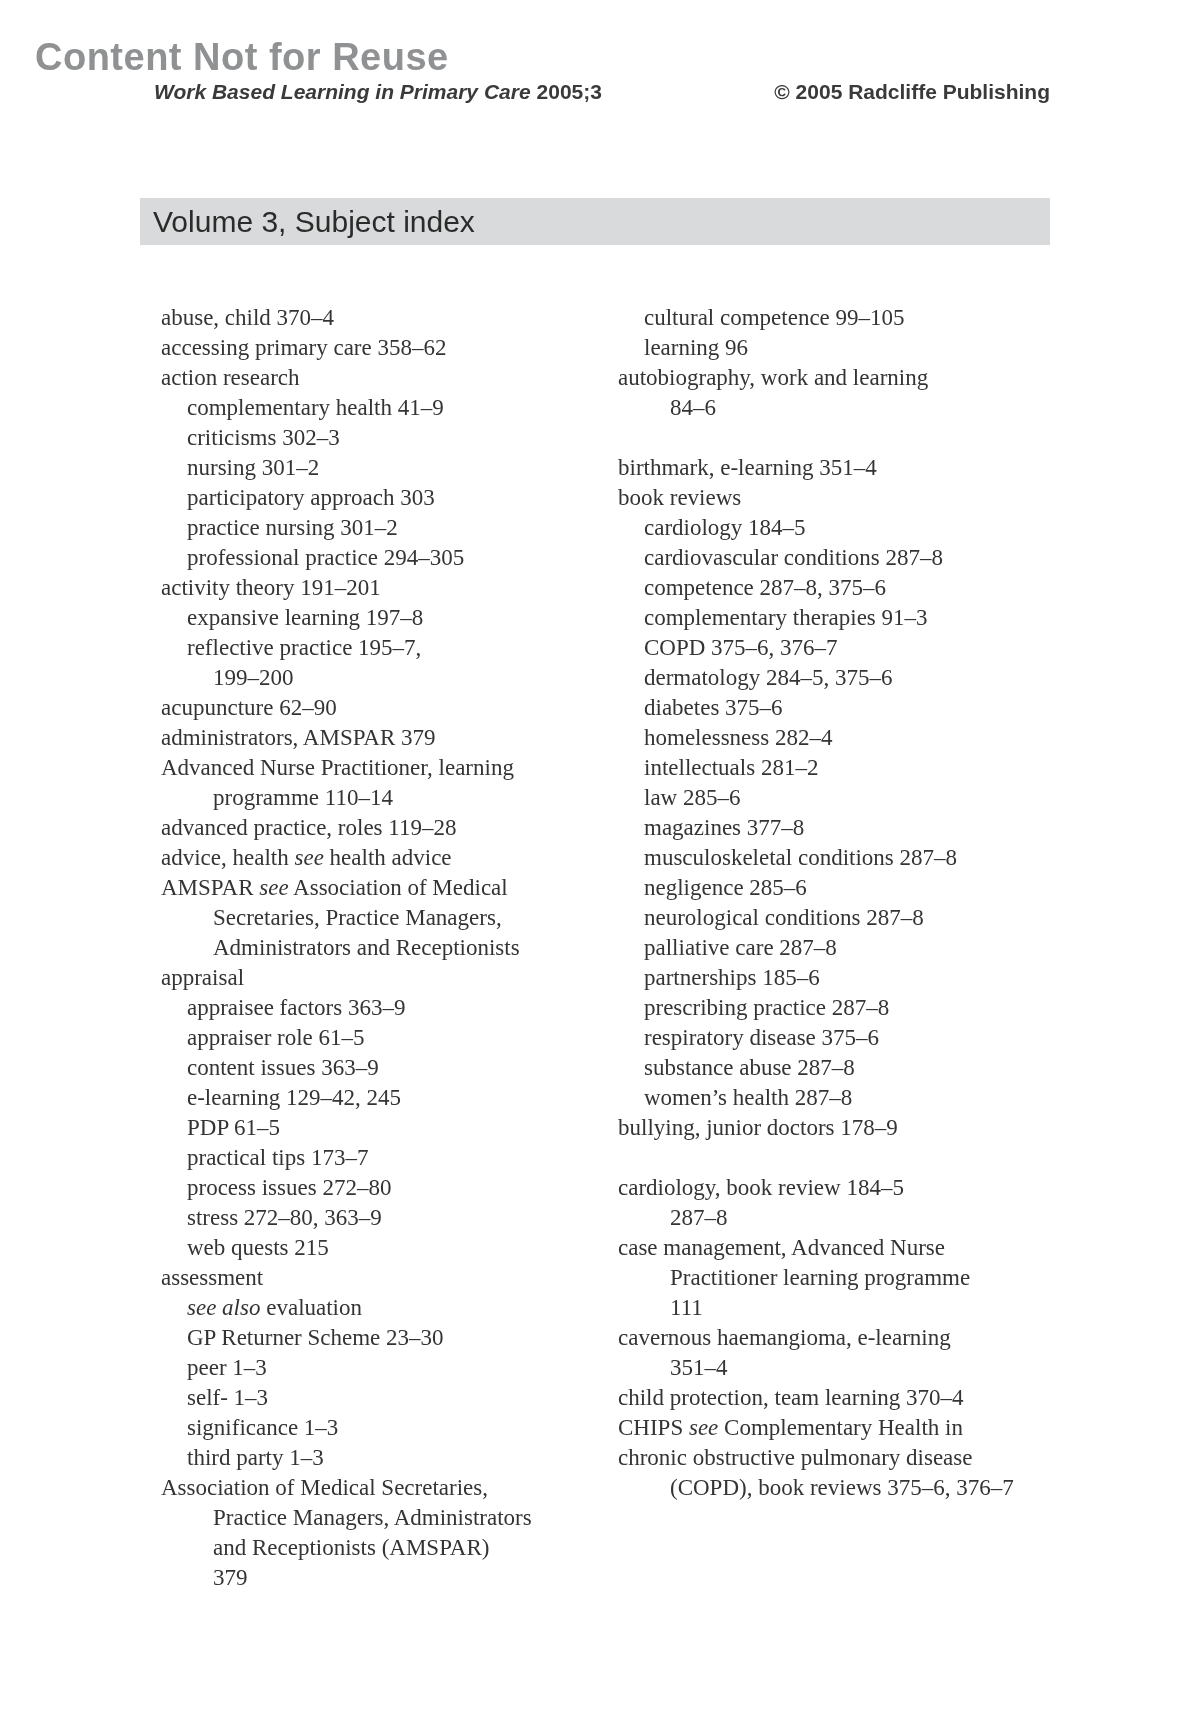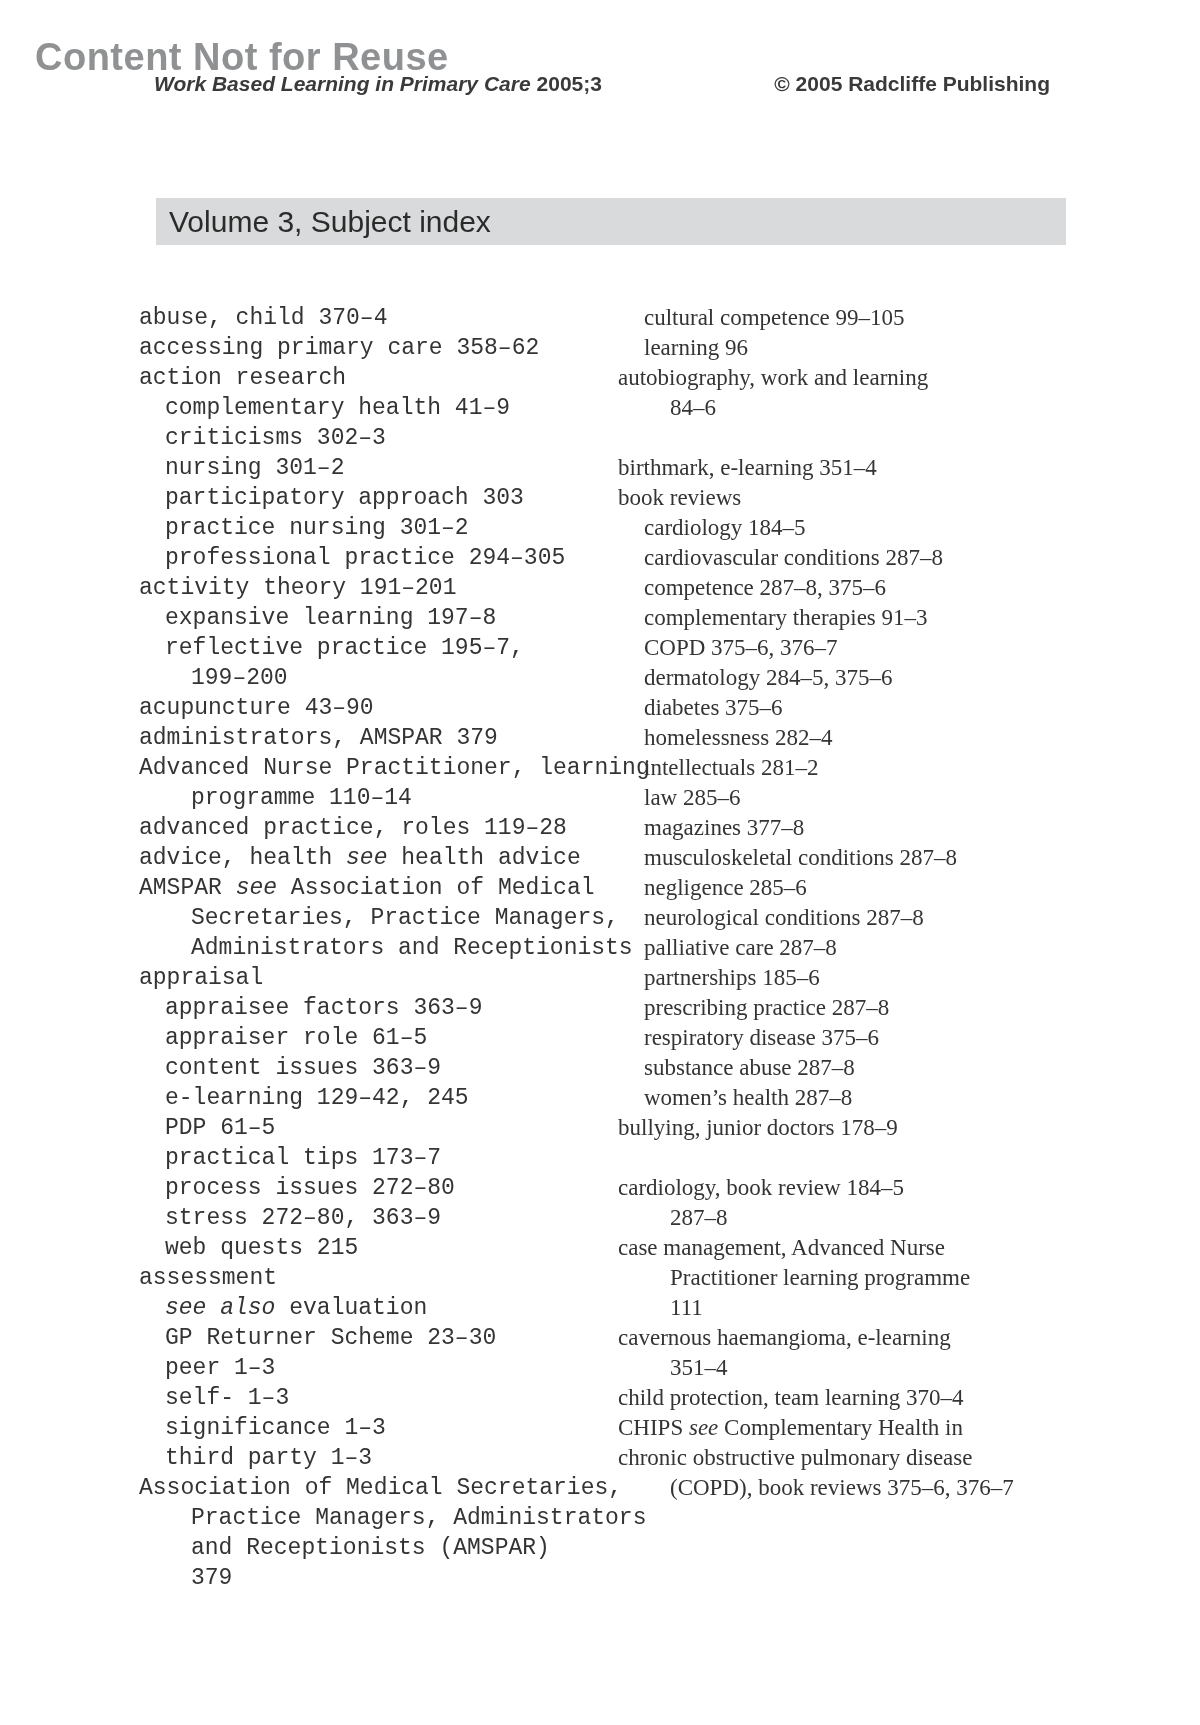--- a/index.html
+++ b/index.html
@@ -22,21 +22,21 @@
     font-size: 38px;
     font-weight: 700;
     color: var(--watermark, #8f9193);
     letter-spacing: 0.5px;
     white-space: nowrap;
   }
   .header-row {
     position: absolute;
     left: 154px;
     width: 896px;
-    top: 72px;
+    top: 80px;
     display: flex;
     justify-content: space-between;
     align-items: baseline;
     font-family: "Liberation Sans", sans-serif;
     font-size: 21px;
     font-weight: 700;
     color: var(--header_text, #3a3a3a);
     white-space: nowrap;
   }
   .journal-title { font-style: italic; }
@@ -50,31 +50,30 @@
     background: var(--banner_bg, #d9dadb);
     display: flex;
     align-items: center;
     padding-left: 13px;
     box-sizing: border-box;
     font-family: "Liberation Sans", sans-serif;
     font-size: 30px;
     font-weight: 400;
     color: var(--banner_text, #2b2b2b);
     white-space: nowrap;
-    margin-left: 16px;
   }
   .col {
     position: absolute;
     top: 303px;
     font-family: "Liberation Serif", serif;
     font-size: 23px;
     line-height: 30px;
     color: var(--text, #343434);
   }
-  .col-left  { left: 139px; width: 450px; font-family: Liberation Mono, monospace; }
+  .col-left  { left: 161px; width: 450px; }
   .col-right { left: 618px; width: 470px; }
   .line { height: 30px; white-space: nowrap; }
   .line.i1 { padding-left: 26px; }
   .line.i2 { padding-left: 52px; }
   .line i { font-style: italic; }
 </style>
 </head>
 <body>
 
 <div class="page">
@@ -98,21 +97,21 @@
       <div class="line i1">complementary health 41–9</div>
       <div class="line i1">criticisms 302–3</div>
       <div class="line i1">nursing 301–2</div>
       <div class="line i1">participatory approach 303</div>
       <div class="line i1">practice nursing 301–2</div>
       <div class="line i1">professional practice 294–305</div>
       <div class="line i0">activity theory 191–201</div>
       <div class="line i1">expansive learning 197–8</div>
       <div class="line i1">reflective practice 195–7,</div>
       <div class="line i2">199–200</div>
-      <div class="line i0">acupuncture 43–90</div>
+      <div class="line i0">acupuncture 62–90</div>
       <div class="line i0">administrators, AMSPAR 379</div>
       <div class="line i0">Advanced Nurse Practitioner, learning</div>
       <div class="line i2">programme 110–14</div>
       <div class="line i0">advanced practice, roles 119–28</div>
       <div class="line i0">advice, health <i>see</i> health advice</div>
       <div class="line i0">AMSPAR <i>see</i> Association of Medical</div>
       <div class="line i2">Secretaries, Practice Managers,</div>
       <div class="line i2">Administrators and Receptionists</div>
       <div class="line i0">appraisal</div>
       <div class="line i1">appraisee factors 363–9</div>

